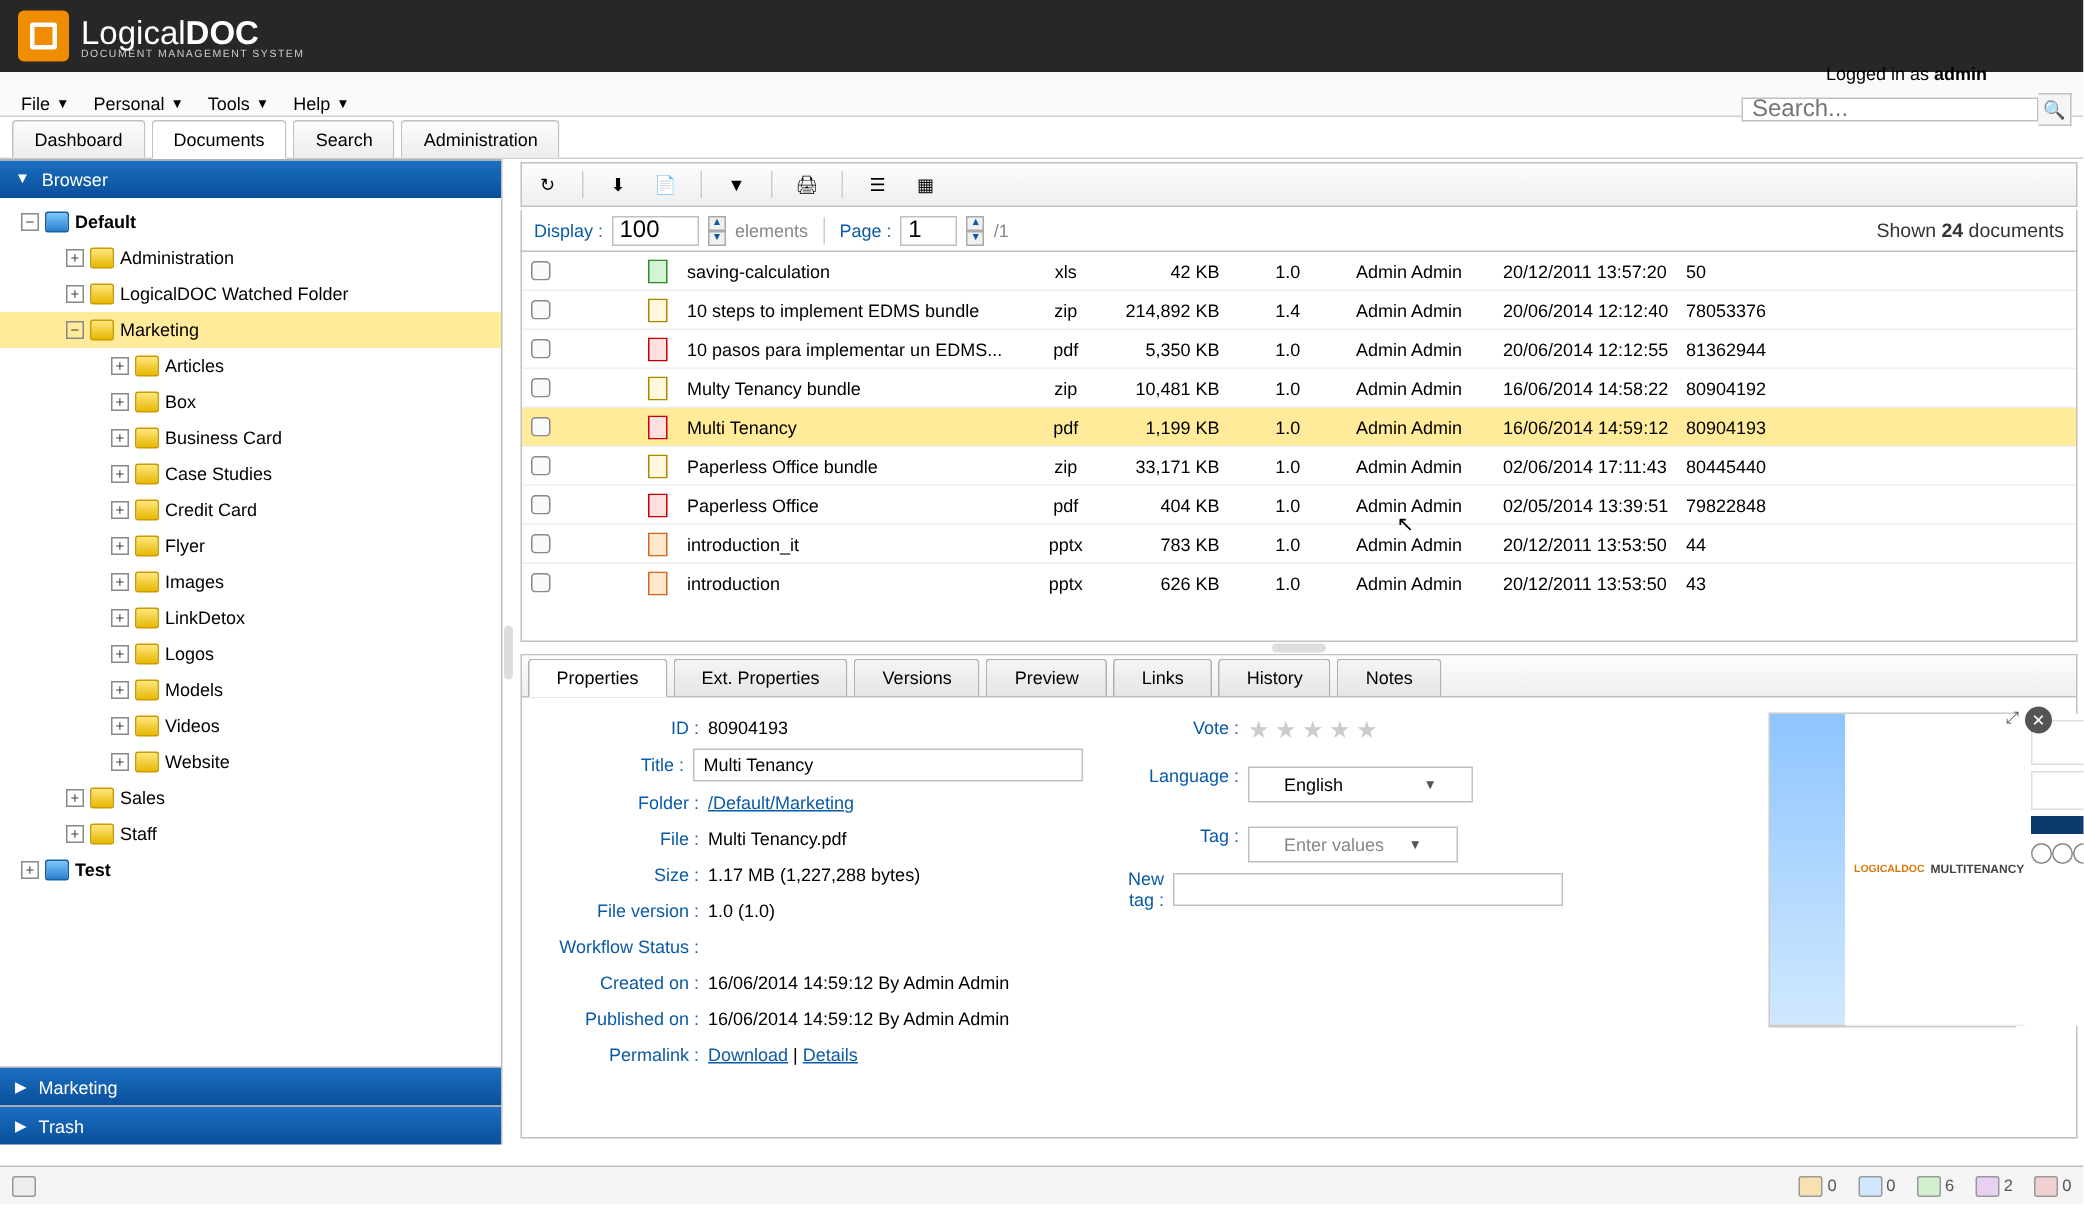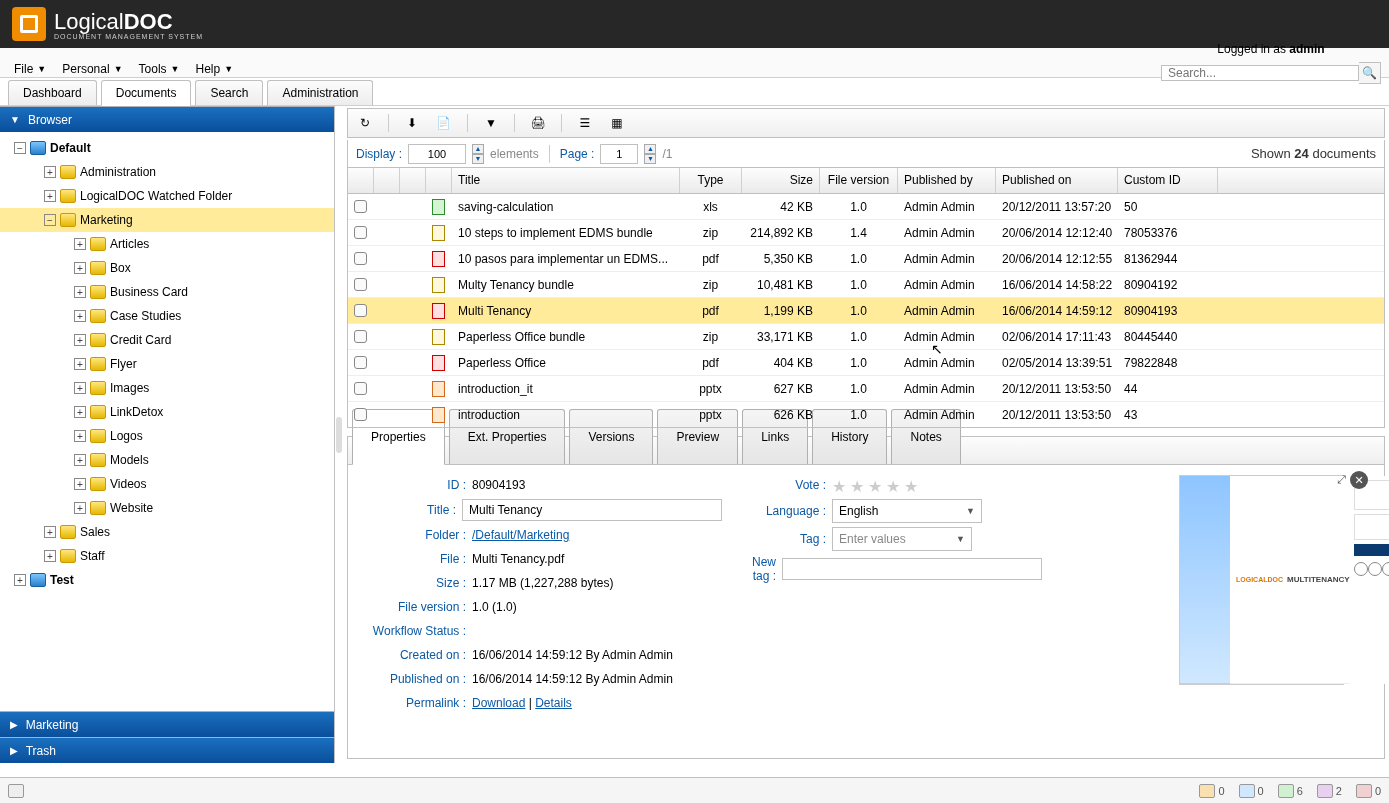--- a/index.html
+++ b/index.html
@@ -12,21 +12,21 @@
 .logo-text b { font-weight: 700; }
 .logo-sub { font-size: 7px; color: #ccc; letter-spacing: 1px; margin-top: -2px; }
 .menu-bar { height: 30px; border-bottom: 1px solid #d0d0d0; display: flex; align-items: center; padding: 0 8px; justify-content: space-between; background: #fafafa; }
 .menu-left { display: flex; gap: 4px; }
 .menu-item { padding: 4px 6px; cursor: pointer; display: flex; align-items: center; gap: 4px; margin-top: 12px; }
 .caret { font-size: 9px; }
 .menu-right { display: flex; align-items: center; gap: 6px; flex-direction: column; }
 .logged-in { font-size: 12px; }
 .logged-in b { font-weight: bold; }
 .search-box { display: flex; align-items: center; }
-.search-input { width: 198px; height: 16px; border: 1px solid #c0c0c0; padding: 4px 6px; font-size: 12px; color: #888; }
+.search-input { width: 198px; height: 16px; border: 1px solid #c0c0c0; padding: 4px 6px; font-size: 16px; color: #888; }
 .search-btn { width: 22px; height: 22px; border: 1px solid #c0c0c0; border-left: none; background: #f5f5f5; cursor: pointer; display: flex; align-items: center; justify-content: center; }
 .tabs-row { height: 28px; display: flex; align-items: flex-end; padding: 0 8px; gap: 4px; background: #fff; border-bottom: 1px solid #d0d0d0; }
 .tab { padding: 5px 14px; border: 1px solid #c0c0c0; border-bottom: none; border-radius: 3px 3px 0 0; background: linear-gradient(#fcfcfc,#ededed); cursor: pointer; font-size: 12px; }
 .tab.active { background: #fff; border-bottom: 1px solid #fff; margin-bottom: -1px; font-weight: normal; }
 .main-layout { display: flex; height: 657px; }
 .left-panel { width: 335px; display: flex; flex-direction: column; border-right: 1px solid #c0c0c0; }
 .panel-header { background: linear-gradient(#1b6fc0,#094f9b); color: #fff; height: 26px; display: flex; align-items: center; padding: 0 10px; gap: 8px; cursor: pointer; border-top: 1px solid #b0b0b0; }
 .panel-header .arrow { font-size: 10px; }
 .tree-area { flex: 1; overflow: auto; background: #fff; padding: 4px 0; }
 .tree-node { display: flex; align-items: center; height: 24px; padding-left: 4px; cursor: pointer; white-space: nowrap; }
@@ -34,21 +34,21 @@
 .tree-toggle { width: 12px; height: 12px; border: 1px solid #888; font-size: 10px; display: flex; align-items: center; justify-content: center; margin-right: 4px; color: #444; cursor: pointer; }
 .tree-icon { width: 16px; height: 14px; margin-right: 4px; display: inline-block; }
 .folder-yellow { background: linear-gradient(#ffe680,#e6b800); border: 1px solid #cc9900; border-radius: 2px; }
 .folder-blue { background: linear-gradient(#7cc6ff,#2a7fcc); border: 1px solid #1560a0; border-radius: 2px; }
 .right-panel { flex: 1; display: flex; flex-direction: column; position: relative; }
 .toolbar { height: 30px; border: 1px solid #c0c0c0; margin: 2px 4px; display: flex; align-items: center; padding: 0 8px; gap: 14px; background: linear-gradient(#fdfdfd,#efefef); }
 .tool-btn { width: 18px; height: 18px; cursor: pointer; display: flex; align-items: center; justify-content: center; }
 .tool-sep { width: 1px; height: 18px; background: #ccc; }
 .pager-row { height: 28px; border: 1px solid #c0c0c0; border-top: none; margin: 0 4px; display: flex; align-items: center; padding: 0 8px; justify-content: space-between; background: #fff; }
 .pager-left { display: flex; align-items: center; gap: 6px; color: #0b5aa6; }
-.pager-left input { width: 58px; height: 20px; border: 1px solid #c0c0c0; padding: 0 4px; text-align: center; font-size: 11px; }
+.pager-left input { width: 58px; height: 20px; border: 1px solid #c0c0c0; padding: 0 4px; text-align: left; font-size: 16px; }
 .spinner-btns { display: flex; flex-direction: column; }
 .spin { width: 12px; height: 10px; border: 1px solid #aaa; font-size: 7px; display: flex; align-items: center; justify-content: center; cursor: pointer; background: #f0f0f0; }
 .pager-sep { width:1px; height:18px; background:#ccc; margin:0 4px; }
 .shown-text { color: #333; font-size: 13px; }
 .shown-text b { font-weight: bold; }
 .grid-wrap { flex: 0 0 auto; margin: 0 4px; border-left: 1px solid #c0c0c0; border-right: 1px solid #c0c0c0; border-bottom: 1px solid #c0c0c0; height: 260px; overflow: hidden; position: relative; }
 .grid-header { display: flex; height: 26px; background: linear-gradient(#fdfdfd,#eaeaea); border-bottom: 1px solid #c0c0c0; }
 .gh { border-right: 1px solid #d0d0d0; padding: 5px 6px; font-size: 12px; white-space: nowrap; overflow: hidden; }
 .gh.chk { width: 26px; }
 .gh.flag { width: 26px; }
@@ -79,33 +79,33 @@
 .chk-box { width: 13px; height: 13px; border: 1px solid #888; border-radius: 3px; background: #fafafa; }
 .file-icon { width: 14px; height: 16px; border: 1px solid #999; background: #fff; position: relative; font-size: 7px; display:flex; align-items:flex-end; justify-content:center; }
 .file-icon.xls { background: #d4f4d4; border-color: #2e8b2e; color:#2e8b2e;}
 .file-icon.zip { background: #fff8dc; border-color: #aa8800; color:#aa8800;}
 .file-icon.pdf { background: #ffe0e0; border-color: #c00; color:#c00;}
 .file-icon.pptx { background: #ffe8cc; border-color: #d2691e; color:#d2691e;}
 .splitter-h { height: 8px; margin: 0 4px; display:flex; align-items:center; justify-content:center; cursor: row-resize; }
 .splitter-h-grip { width: 36px; height: 6px; background: #ddd; border-radius: 3px; }
 .details-wrap { margin: 0 4px 4px 4px; border: 1px solid #c0c0c0; flex: 1; display: flex; flex-direction: column; }
 .detail-tabs { display: flex; height: 28px; background: linear-gradient(#fdfdfd,#eee); border-bottom: 1px solid #c0c0c0; padding-left: 4px; gap: 4px; align-items: flex-end; }
-.dtab { padding: 20px 18px; border: 1px solid #b0b0b0; border-bottom: none; border-radius: 3px 3px 0 0; background: linear-gradient(#f5f5f5,#e5e5e5); cursor: pointer; }
+.dtab { padding: 5px 18px; border: 1px solid #b0b0b0; border-bottom: none; border-radius: 3px 3px 0 0; background: linear-gradient(#f5f5f5,#e5e5e5); cursor: pointer; }
 .dtab.active { background: #fff; margin-bottom: -1px; border-bottom: 1px solid #fff; }
 .detail-body { flex: 1; display: flex; padding: 10px 14px; gap: 30px; position: relative; }
 .prop-col1 { width: 360px; }
 .prop-row { display: flex; margin-bottom: 4px; min-height: 20px; align-items: center; }
 .prop-label { width: 110px; text-align: right; color: #0b5aa6; padding-right: 6px; }
 .prop-val { flex: 1; }
 .prop-val input { width: 260px; height: 22px; border: 1px solid #c0c0c0; padding: 0 6px; font-size: 12px; }
 .prop-val a { color: #0b5aa6; text-decoration: underline; cursor: pointer; }
 .prop-col2 { width: 250px; }
 .stars { display: flex; gap: 2px; }
 .star { width: 16px; height: 16px; color: #ccc; font-size: 16px; cursor: pointer; }
-.select-box { width: 150px; height: 24px; border: 1px solid #c0c0c0; display: flex; align-items: center; justify-content: space-between; padding: 0 6px; cursor: pointer; background:#fff; }
+.select-box { width: 150px; height: 24px; border: 1px solid #c0c0c0; display: flex; align-items: center; justify-content: space-between; padding: 0 23px; cursor: pointer; background:#fff;margin-top:12px; }
 .select-arrow { font-size: 9px; color: #555; }
 .tag-input { width: 130px; height: 24px; border: 1px solid #c0c0c0; padding: 0 6px; color: #888; }
 .preview-thumb { position: absolute; right: 40px; top: 10px; width: 165px; height: 210px; border: 1px solid #ccc; background: #f8f8f8; display:flex; flex-direction:row; }
 .preview-close { position: absolute; right: 16px; top: 6px; cursor: pointer; width:18px; height:18px; border-radius:50%; background:#555; color:#fff; display:flex; align-items:center; justify-content:center; font-size:11px;}
 .preview-expand { position: absolute; right: 38px; top: 8px; cursor: pointer; font-size:11px; color:#555;}
 .bottom-status { position: absolute; bottom: 0; left: 0; right: 0; height: 26px; border-top: 1px solid #c0c0c0; background: #f5f5f5; display: flex; align-items: center; justify-content: space-between; padding: 0 8px; }
 .status-icons { display: flex; gap: 14px; align-items: center; }
 .sicon { display: flex; align-items: center; gap: 3px; font-size: 11px; color: #555; cursor: pointer; }
 .sicon-box { width: 16px; height: 14px; border: 1px solid #999; background: #eee; border-radius: 2px; }
 .splitter-v { width: 8px; cursor: col-resize; display:flex; align-items:center; justify-content:center; }
@@ -319,33 +319,20 @@
         <div class="spinner-btns">
             <div class="spin">▲</div>
             <div class="spin">▼</div>
           </div>
         <span style="color:#888">/1</span>
       </div>
       <div class="shown-text"><span>Shown </span><b>24</b><span> documents</span></div>
     </div>
 
     <div class="grid-wrap">
-      <div class="grid-header">
-        <div class="gh chk"></div>
-          <div class="gh flag"></div>
-          <div class="gh lock"></div>
-          <div class="gh ico"></div>
-        <div class="gh title">Title</div>
-        <div class="gh type">Type</div>
-        <div class="gh size">Size</div>
-        <div class="gh ver">File version</div>
-        <div class="gh pubby">Published by</div>
-        <div class="gh pubon">Published on</div>
-        <div class="gh custom">Custom ID</div>
-      </div>
       <div class="grid-body" id="grid-body">
           <div class="grow">
     <div class="gc chk">
               <div class="chk-box"></div>
             </div>
     <div class="gc flag"></div>
     <div class="gc lock"></div>
     <div class="gc ico">
               <div class="file-icon xls"></div>
             </div>
@@ -463,21 +450,21 @@
     <div class="gc chk">
               <div class="chk-box"></div>
             </div>
     <div class="gc flag"></div>
     <div class="gc lock"></div>
     <div class="gc ico">
               <div class="file-icon pptx"></div>
             </div>
     <div class="gc title">introduction_it</div>
     <div class="gc type">pptx</div>
-    <div class="gc size">627 KB</div>
+    <div class="gc size">783 KB</div>
     <div class="gc ver">1.0</div>
     <div class="gc pubby">Admin Admin</div>
     <div class="gc pubon">20/12/2011 13:53:50</div>
     <div class="gc custom">44</div>
           </div>
           <div class="grow">
     <div class="gc chk">
               <div class="chk-box"></div>
             </div>
     <div class="gc flag"></div>

